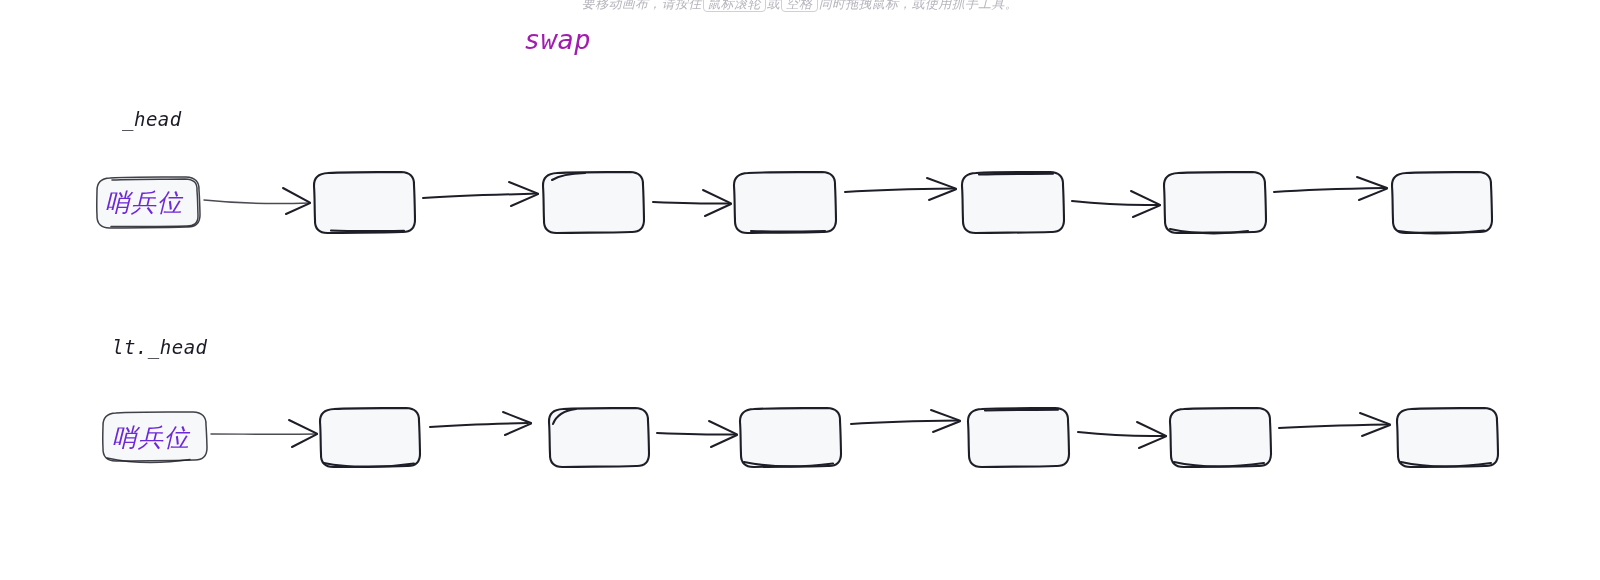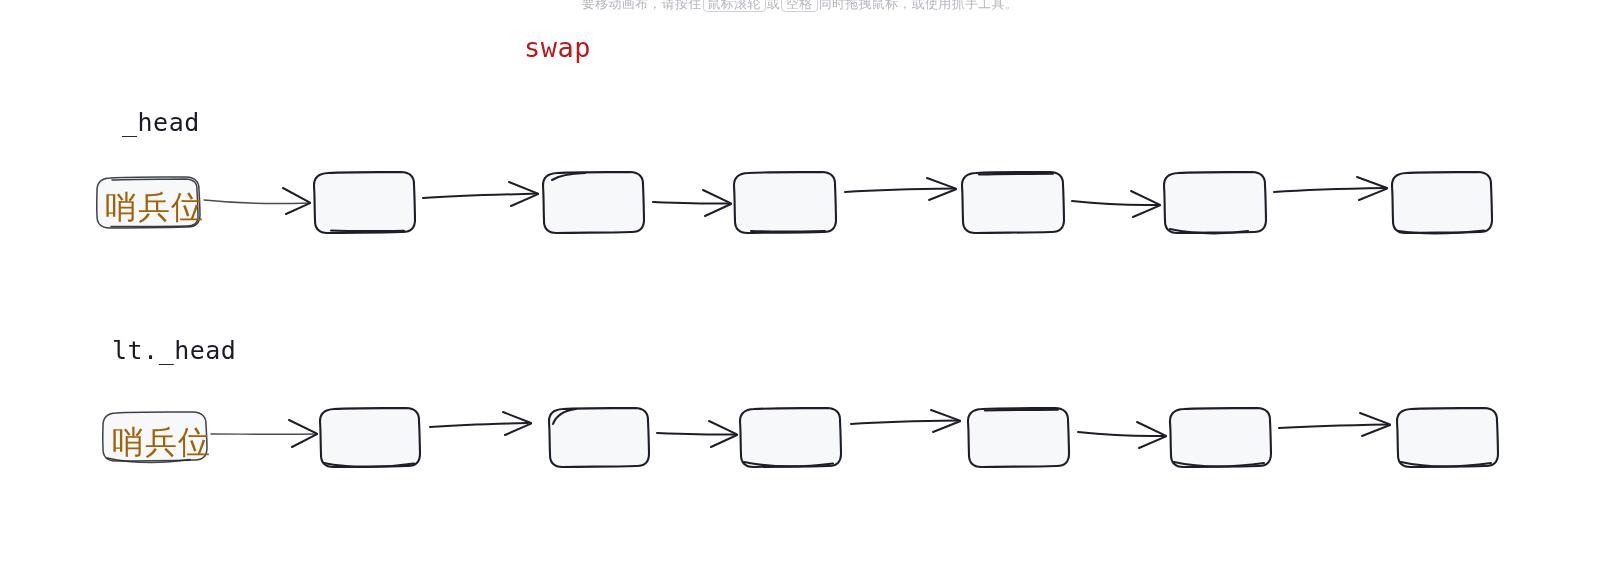--- a/index.html
+++ b/index.html
@@ -11,20 +11,21 @@
     width: 1600px;
     height: 580px;
     position: relative;
     overflow: hidden;
     font-family: "DejaVu Sans", sans-serif;
     color: #1b1b24;
   }
   #canvas-root {
     position: absolute;
     inset: 0;
+    font-style: italic;
   }
   .hint-bar {
     position: absolute;
     top: -5px;
     left: 0;
     width: 1600px;
     text-align: center;
     font-size: 13px;
     color: #b5b5bd;
     white-space: nowrap;
@@ -35,42 +36,42 @@
     border: 1px solid #cfcfd6;
     border-radius: 4px;
     padding: 0 4px;
     margin: 0 1px;
     display: inline-block;
     line-height: 1.1;
   }
   .diagram-title {
     position: absolute;
     left: 524px;
-    top: 32px;
+    top: 24px;
     font-family: "DejaVu Sans Mono", monospace;
     font-size: 27px;
-    color: #b91c1c;
+    color: #a21caf;
     letter-spacing: .5px;
     white-space: nowrap;
   }
   .row-label {
     position: absolute;
     font-family: "DejaVu Sans Mono", monospace;
-    font-size: 25px;
+    font-size: 19px;
     color: #1b1b28;
     letter-spacing: .5px;
     white-space: nowrap;
   }
   #label-head  { left: 122px; top: 108px; }
   #label-lthead{ left: 112px; top: 336px; }
 
   .node-text {
     position: absolute;
-    font-size: 32px;
-    color: #a16207;
+    font-size: 25px;
+    color: #6d28d9;
     white-space: nowrap;
     letter-spacing: 1px;
     user-select: none;
   }
   #node-text-row0 { left: 105px; top: 186px; }
   #node-text-row1 { left: 112px; top: 421px; }
 
   svg.sketch {
     position: absolute;
     left: 0; top: 0;

